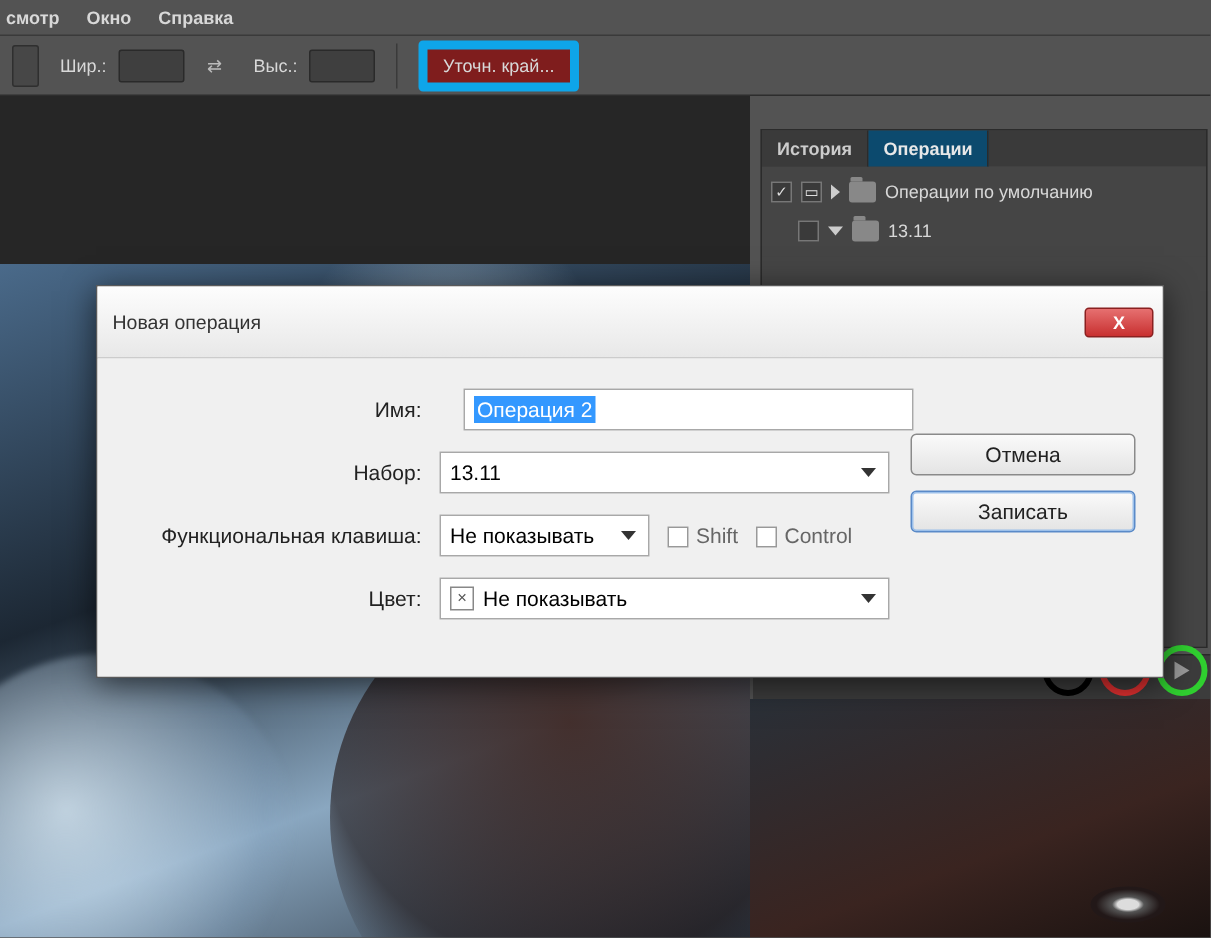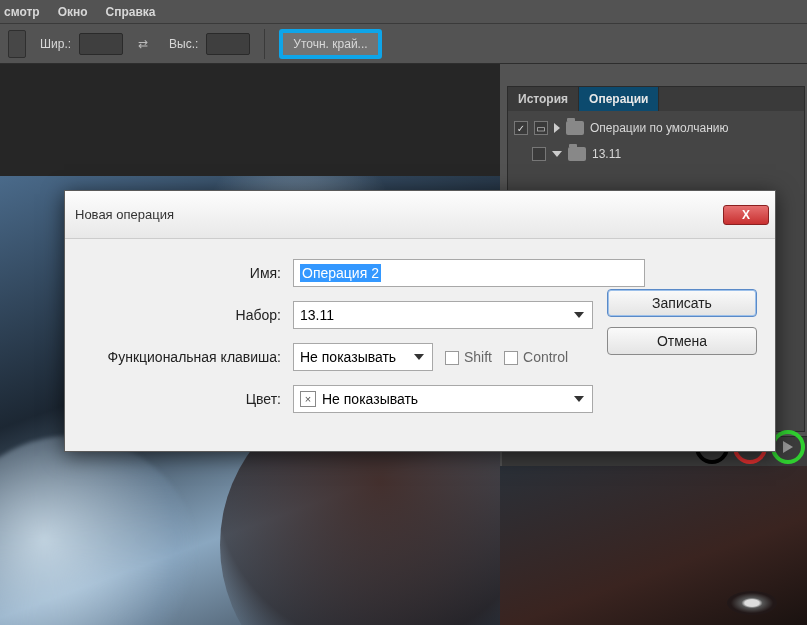--- a/index.html
+++ b/index.html
@@ -9,21 +9,21 @@
   .menubar { height: 24px; background: #535353; color: #d8d8d8; font-size: 12px; display: flex; align-items: center; padding-left: 4px; gap: 18px; border-bottom: 1px solid #3a3a3a; font-weight: bold;}
   .menubar span { cursor: default; }
 
   
   .optionsbar { height: 40px; background: #535353; border-bottom: 1px solid #2d2d2d; display: flex; align-items: center; padding: 0 8px; gap: 8px; color: #d8d8d8; font-size: 12px;}
   .opt-well { width: 18px; height: 28px; background: #474747; border:1px solid #2f2f2f; border-radius:2px;}
   .opt-label { margin-left: 6px;}
   .opt-input { width: 44px; height: 22px; background: #3f3f3f; border: 1px solid #2a2a2a; border-radius: 2px;}
   .opt-swap { width:16px; height:16px; display:flex; align-items:center; justify-content:center; color:#bbb; margin: 0 4px;}
   .opt-divider { width:1px; height:30px; background:#3a3a3a; margin: 0 6px;}
-  .opt-btn { background:#737373; border:4px solid #0ea5e9; color:#d8d8d8; padding:4px 10px; border-radius:3px; font-size:12px;text-align:center;}
+  .opt-btn { background:#7f1d1d; border:6px solid #0ea5e9; color:#d8d8d8; padding:4px 10px; border-radius:3px; font-size:12px;text-align:center;}
 
   
   .stage-dark { position: absolute; left: 0; top: 64px; width: 500px; height: 112px; background: #262626; }
 
   
   .canvas { position: absolute; left: 0; top: 176px; width: 500px; height: 449px; background: linear-gradient(160deg, #4a6a8a 0%, #1c2733 40%, #8aa7c0 70%, #2a3440 100%); overflow:hidden;}
   .canvas .blob1{position:absolute; left:-60px; top:260px; width:260px; height:260px; border-radius:50%; background: radial-gradient(circle at 40% 40%, rgba(230,245,255,0.7), rgba(140,170,200,0.2) 60%, transparent 70%); filter: blur(2px);}
   .canvas .blob2{position:absolute; right:-40px; bottom:-80px; width:320px; height:320px; border-radius:50%; background: radial-gradient(circle at 50% 30%, rgba(60,35,30,0.9), rgba(30,20,20,0.6) 60%, transparent 75%);}
   .canvas .blob3{position:absolute; left:200px; top:-40px; width:200px; height:200px; border-radius:50%; background: radial-gradient(circle, rgba(210,230,245,0.5), transparent 70%);}
 
@@ -61,21 +61,21 @@
 
   
   .dialog { position:absolute; left:64px; top:190px; width:712px; background:#f0f0f0; border:1px solid #5a5a5a; box-shadow: 0 4px 20px rgba(0,0,0,0.6);}
   .titlebar { height:48px; background: linear-gradient(#fdfdfd,#e8e8e8); display:flex; align-items:center; padding:0 6px 0 10px; font-size:13px; color:#333; border-bottom:1px solid #ccc;}
   .titlebar .title{ flex:1;}
   .closebtn { width:46px; height:20px; background: linear-gradient(#e67070,#c83030); border:1px solid #8a2020; border-radius:3px; display:flex; align-items:center; justify-content:center; color:#fff; font-weight:bold; font-size:12px;}
   .dlgbody { padding: 20px 18px 24px 18px; background:#f0f0f0;}
   .formrow { display:flex; align-items:center; margin-bottom:14px;}
   .formlabel { width:210px; text-align:right; padding-right:12px; font-size:14px; color:#222;}
   .txt { height:28px; border:1px solid #a8a8a8; background:#fff; font-size:14px; padding:0 6px; display:flex; align-items:center;}
-  .txt.name { width:352px;}
+  .txt.name { width:300px;margin-left:16px;}
   .txt.name .sel { background:#3398ff; color:#fff; padding:1px 2px;}
   .combo { height:28px; border:1px solid #a8a8a8; background:#fff; font-size:14px; padding:0 6px; display:flex; align-items:center; position:relative;}
   .combo .caret { position:absolute; right:8px; width:0; height:0; border-left:5px solid transparent; border-right:5px solid transparent; border-top:6px solid #333;}
   .combo.set { width:300px;}
   .combo.fn { width:140px;}
   .combo.color { width:300px;}
   .combo.color .xicon{ width:16px; height:16px; border:1px solid #888; margin-right:6px; display:flex; align-items:center; justify-content:center; font-size:11px; color:#555;}
   .chkwrap{ display:flex; align-items:flex-end; gap:5px; margin-left:12px; font-size:14px; color:#666;}
   .chkbox{ width:14px; height:14px; border:1px solid #999; background:#fff;}
   .btncol { position:absolute; right:18px; top:50px; width:150px; display:flex; flex-direction:column; gap:10px;}
@@ -202,18 +202,18 @@
     <div class="formrow">
       <div class="formlabel">Цвет:</div>
       <div class="combo color">
         <div class="xicon">×</div>
         <span>Не показывать</span>
         <div class="caret"></div>
       </div>
     </div>
 
     <div class="btncol">
+      <div class="winbtn">Отмена</div>
       <div class="winbtn primary">Записать</div>
-      <div class="winbtn">Отмена</div>
     </div>
 
   </div>
 </div>
 
 </body></html>

